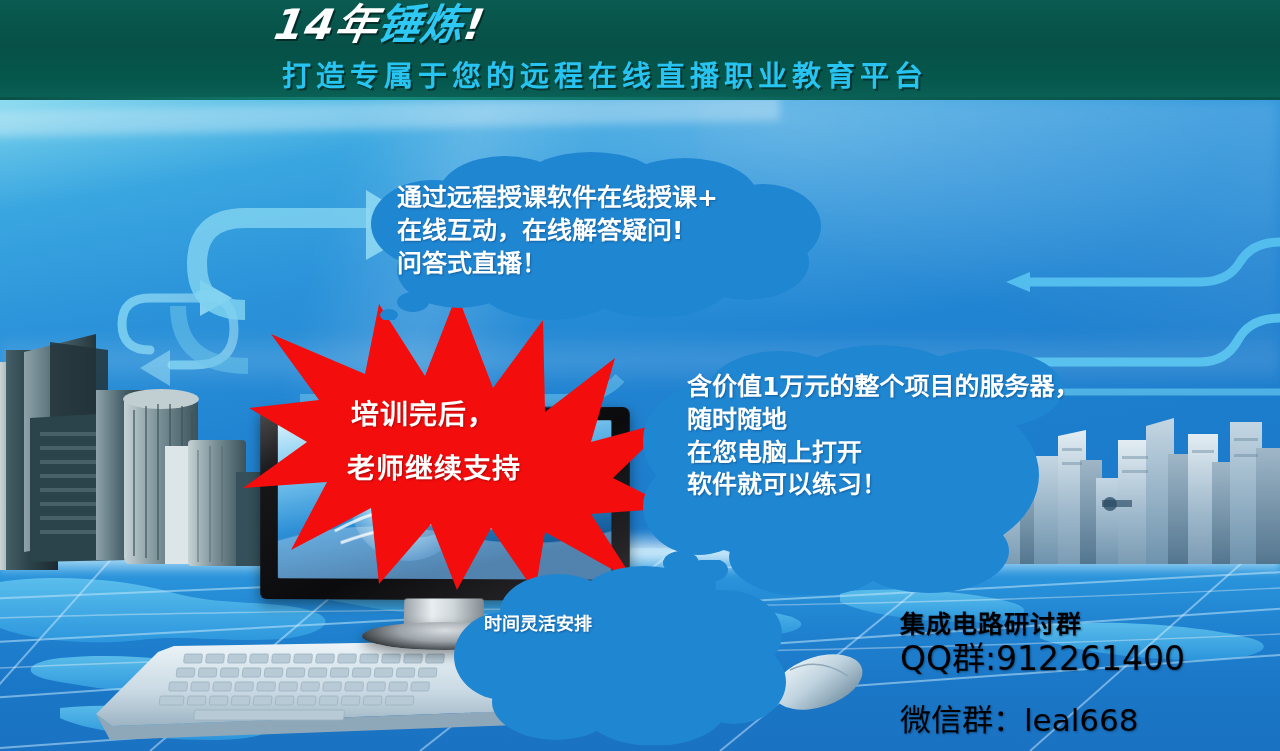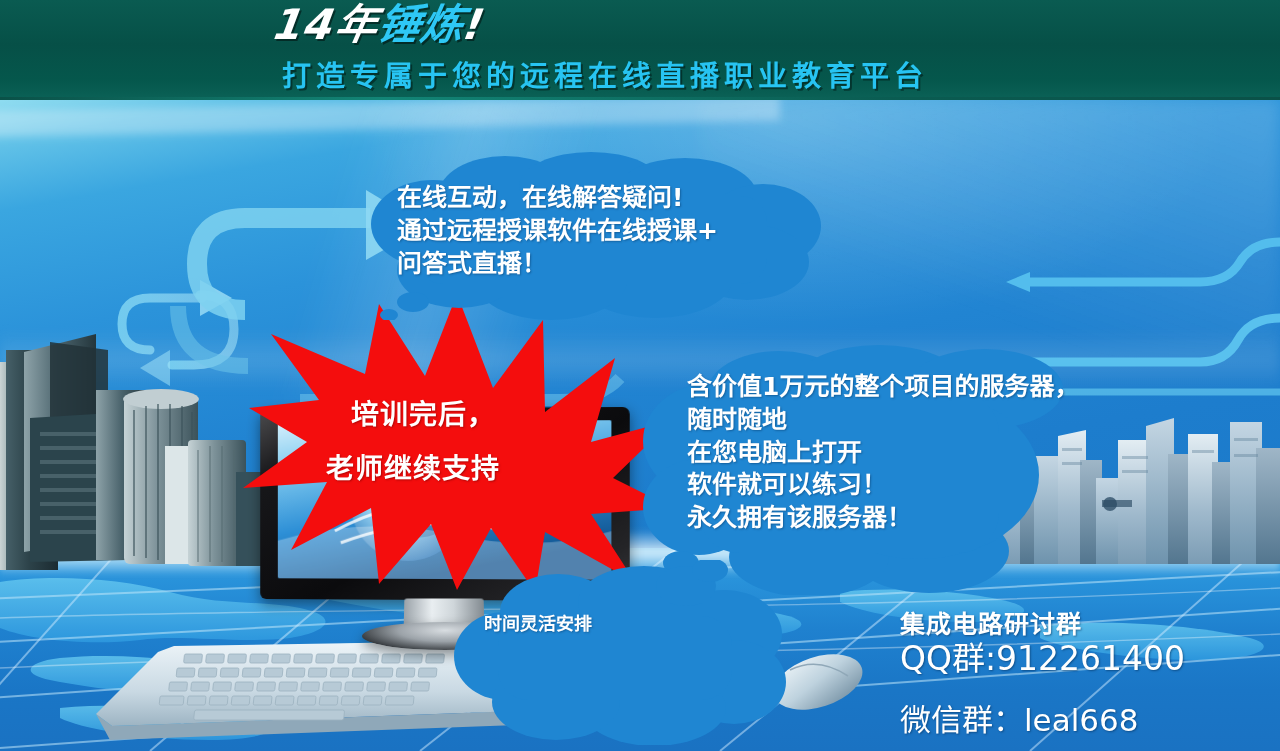--- a/index.html
+++ b/index.html
@@ -116,21 +116,21 @@
     position:absolute;left:0;top:0;width:430px;height:300px;
     display:flex;flex-direction:column;justify-content:center;align-items:flex-start;
     z-index:21;pointer-events:none;gap:16px;
   }
   .star-text .ln{
     color:#ffffff;font-size:28px;font-weight:900;line-height:1.34;
     letter-spacing:1px;white-space:nowrap;
     text-shadow:1px 1px 2px rgba(120,0,0,.55);
   }
   .star-text .ln.l1{align-self:flex-start;margin-left:108px;}
-  .star-text .ln.l2{align-self:flex-start;margin-left:83px;}
+  .star-text .ln.l2{align-self:flex-start;margin-left:104px;}
 
   
   .cloud{position:absolute;z-index:25;}
   .cloud svg{position:absolute;left:0;top:0;}
   .cloud .txt{
     position:absolute;
     color:#ffffff;font-weight:900;
     line-height:1.31;white-space:nowrap;
     text-shadow:1px 1px 2px rgba(0,40,80,.40);
   }
@@ -138,21 +138,21 @@
   #cloud-teaching{left:355px;top:152px;width:470px;height:168px;}
   #cloud-teaching .txt{left:42px;top:30px;font-size:25px;}
 
   #cloud-server{left:629px;top:345px;width:560px;height:250px;}
   #cloud-server .txt{left:58px;top:26px;font-size:25px;}
 
   #cloud-time{left:448px;top:560px;width:340px;height:185px;}
   #cloud-time .txt{left:36px;top:52px;font-size:18px;}
 
   
-  .contact{position:absolute;left:900px;top:610px;z-index:28;color:#ffffff;}
+  .contact{position:absolute;left:900px;top:610px;z-index:28;color:#000000;}
   .contact .c1{
     font-size:25px;font-weight:900;line-height:1.18;letter-spacing:1px;
     text-shadow:1px 1px 2px rgba(0,40,80,.5);
   }
   .contact .c2,.contact .c3{
     font-size:33px;font-weight:400;line-height:1.18;letter-spacing:0px;
     text-shadow:1px 1px 2px rgba(0,40,80,.5);
   }
   .contact .c3{font-size:31px;margin-top:24px;}
 </style>
@@ -511,22 +511,22 @@
         <ellipse cx="392" cy="110" rx="62" ry="38"></ellipse>
         <ellipse cx="300" cy="126" rx="78" ry="40"></ellipse>
         <ellipse cx="196" cy="128" rx="76" ry="40"></ellipse>
         <ellipse cx="104" cy="118" rx="62" ry="38"></ellipse>
         <rect x="62" y="44" width="350" height="88" rx="26"></rect>
         <ellipse cx="58" cy="150" rx="16" ry="10"></ellipse>
         <ellipse cx="34" cy="163" rx="9" ry="6"></ellipse>
       </g>
     </svg>
     <div class="txt">
+      <div>通过远程授课软件在线授课+</div>
       <div>在线互动，在线解答疑问!</div>
-      <div>通过远程授课软件在线授课+</div>
       <div>问答式直播！</div>
     </div>
   </div>
 
   <div class="cloud" id="cloud-server">
     <svg width="560" height="250" viewBox="0 0 560 250">
       <g fill="#1f86d2">
         <ellipse cx="82" cy="96" rx="68" ry="58"></ellipse>
         <ellipse cx="70" cy="162" rx="56" ry="48"></ellipse>
         <ellipse cx="150" cy="48" rx="72" ry="42"></ellipse>
@@ -538,21 +538,20 @@
         <rect x="70" y="48" width="300" height="160" rx="40"></rect>
         <ellipse cx="52" cy="218" rx="18" ry="12"></ellipse>
         <ellipse cx="28" cy="236" rx="10" ry="7"></ellipse>
       </g>
     </svg>
     <div class="txt">
       <div>含价值1万元的整个项目的服务器，</div>
       <div>随时随地</div>
       <div>在您电脑上打开</div>
       <div>软件就可以练习！</div>
-      <div>永久拥有该服务器！</div>
     </div>
   </div>
 
   <div class="cloud" id="cloud-time">
     <svg width="340" height="185" viewBox="0 0 340 185">
       <g fill="#1f86d2">
         <ellipse cx="56" cy="96" rx="50" ry="44"></ellipse>
         <ellipse cx="110" cy="52" rx="58" ry="38"></ellipse>
         <ellipse cx="196" cy="42" rx="66" ry="36"></ellipse>
         <ellipse cx="276" cy="74" rx="58" ry="44"></ellipse>

